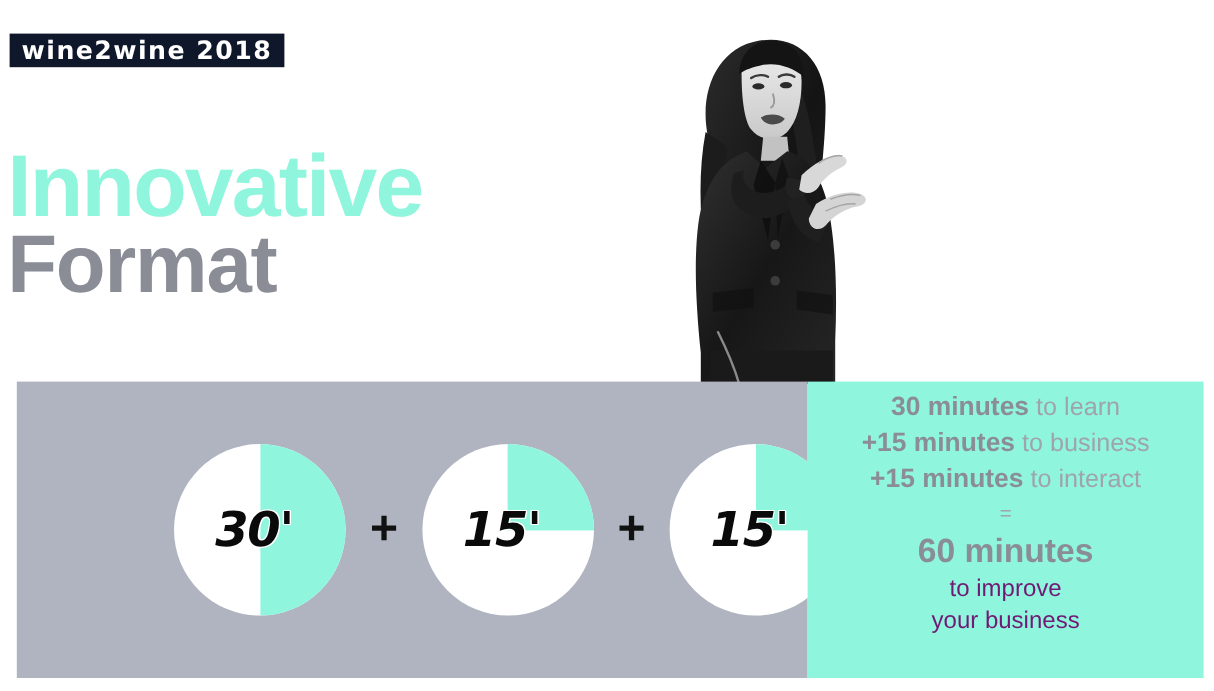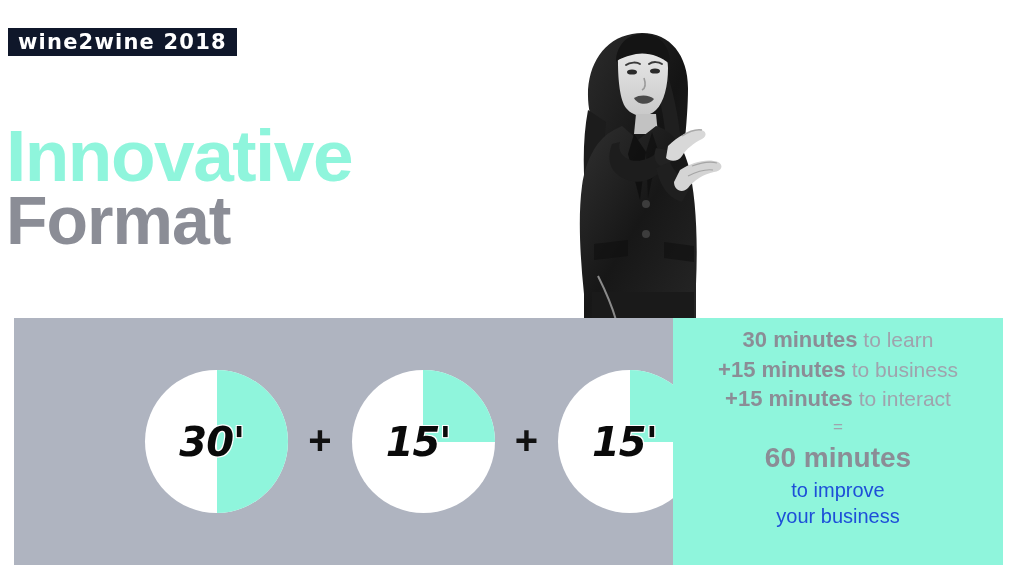--- a/index.html
+++ b/index.html
@@ -196,21 +196,21 @@
     font-family: "Liberation Sans", sans-serif;
   }
   #total-line {
     color: #8b8d96;
     font-size: 28px;
     font-weight: bold;
     line-height: 1.35;
     font-family: "Liberation Sans", sans-serif;
   }
   .tail-line {
-    color: #1d4ed8;
+    color: #701a75;
     font-size: 20px;
     font-weight: normal;
     line-height: 1.3;
     font-family: "Liberation Sans", sans-serif;
   }
 </style>
 </head>
 <body>
 
 <div id="brand-badge">

